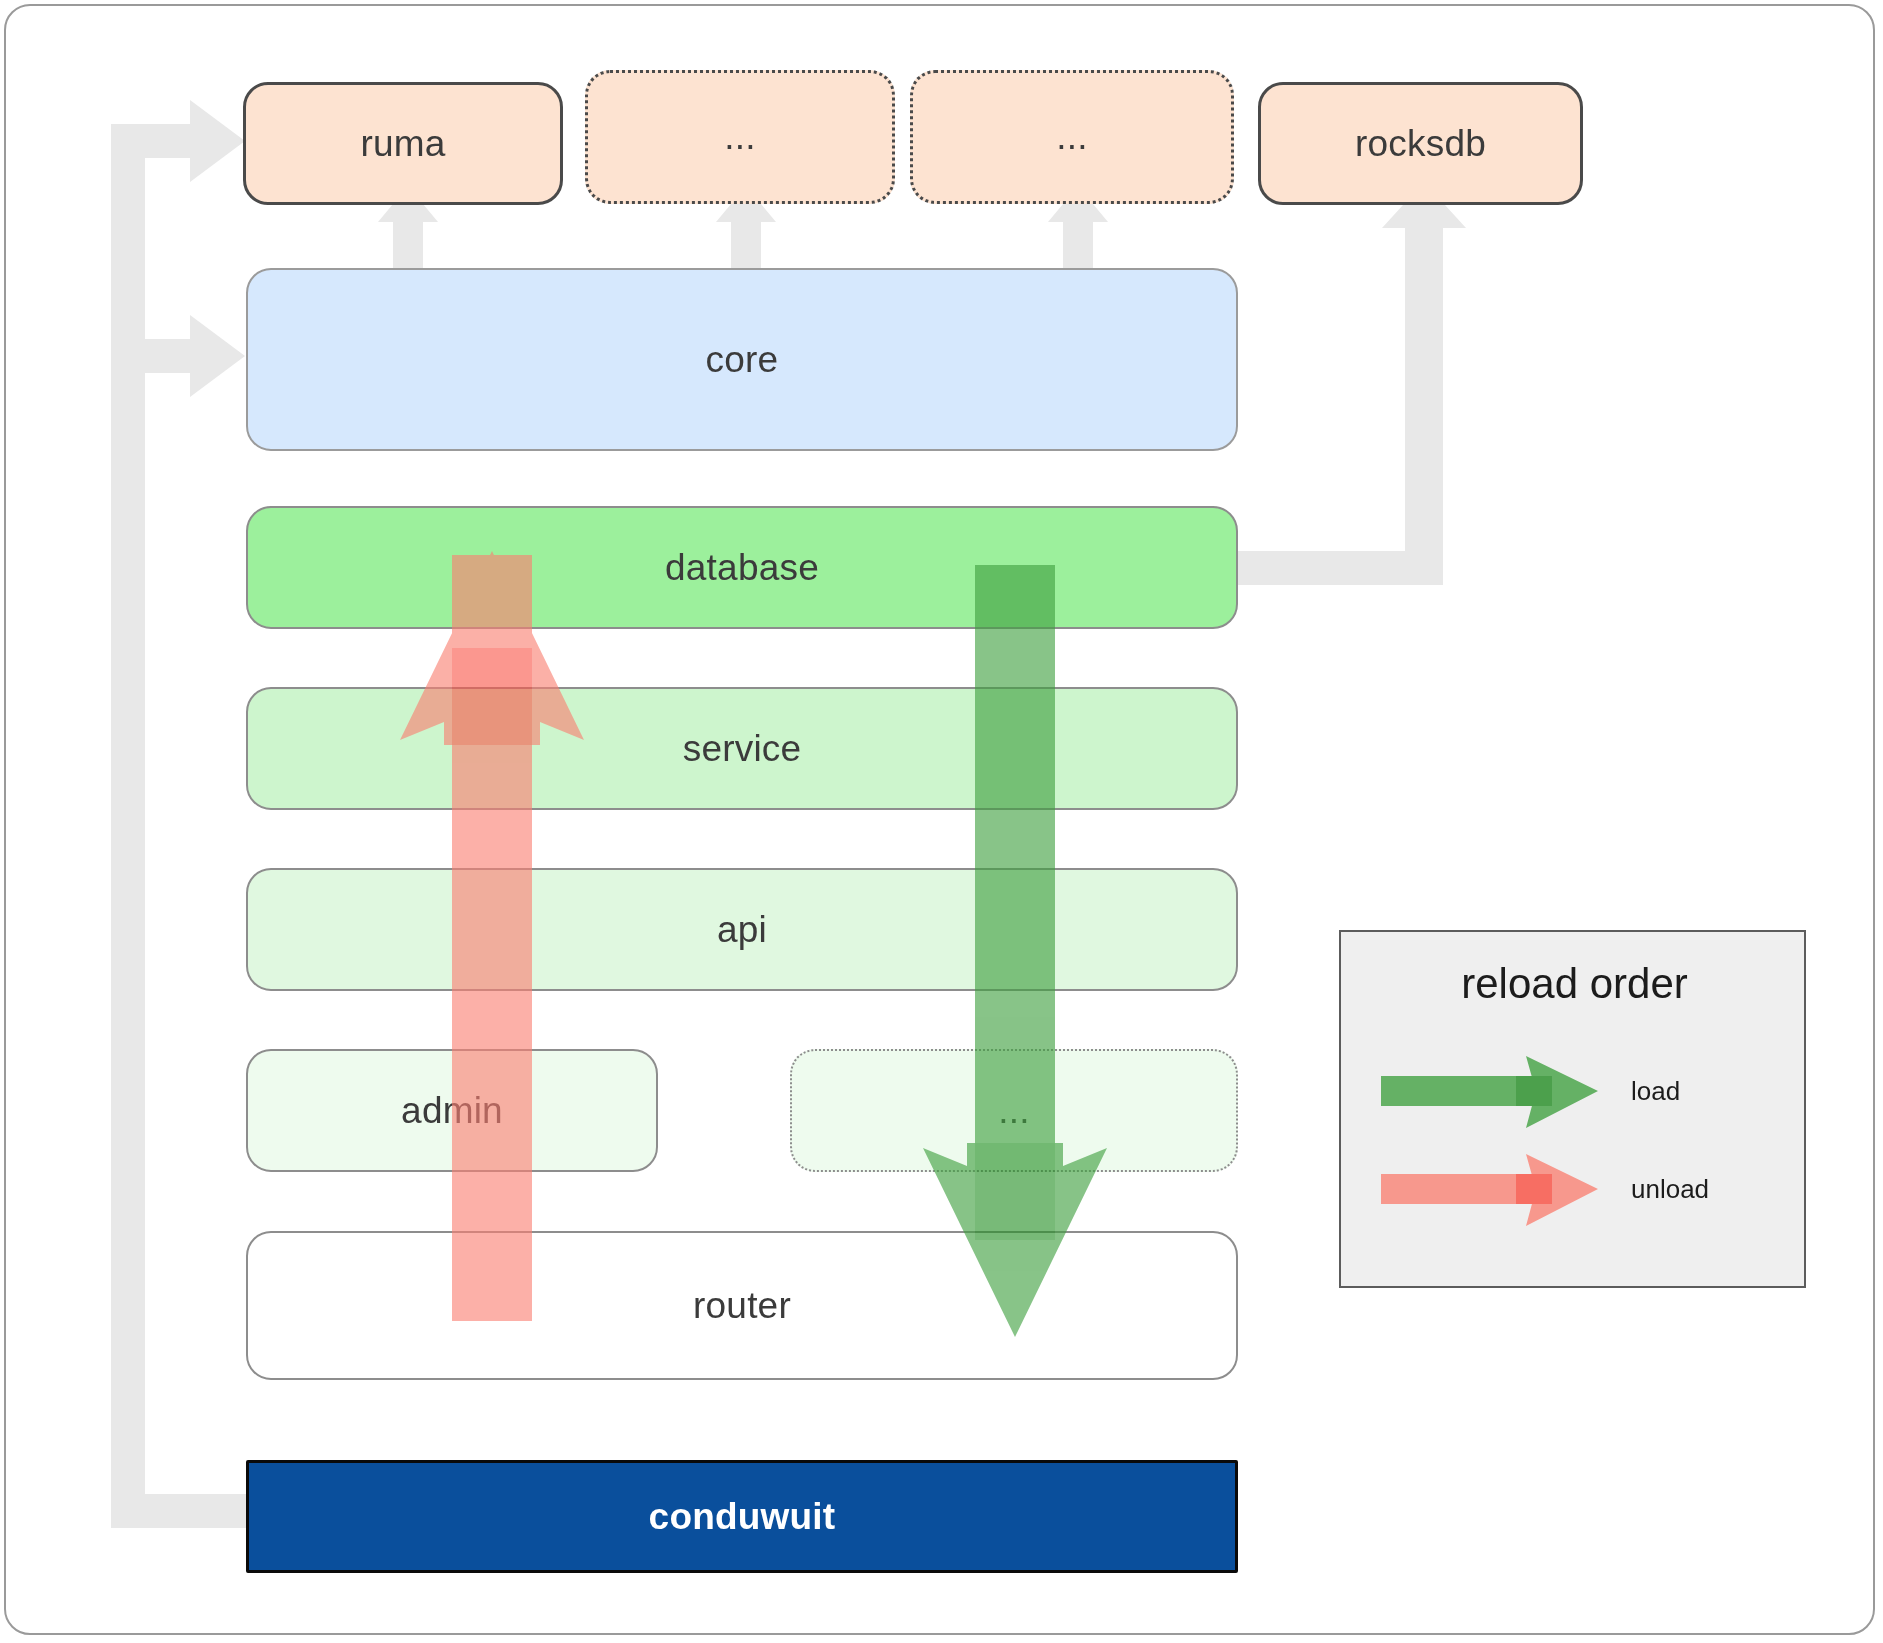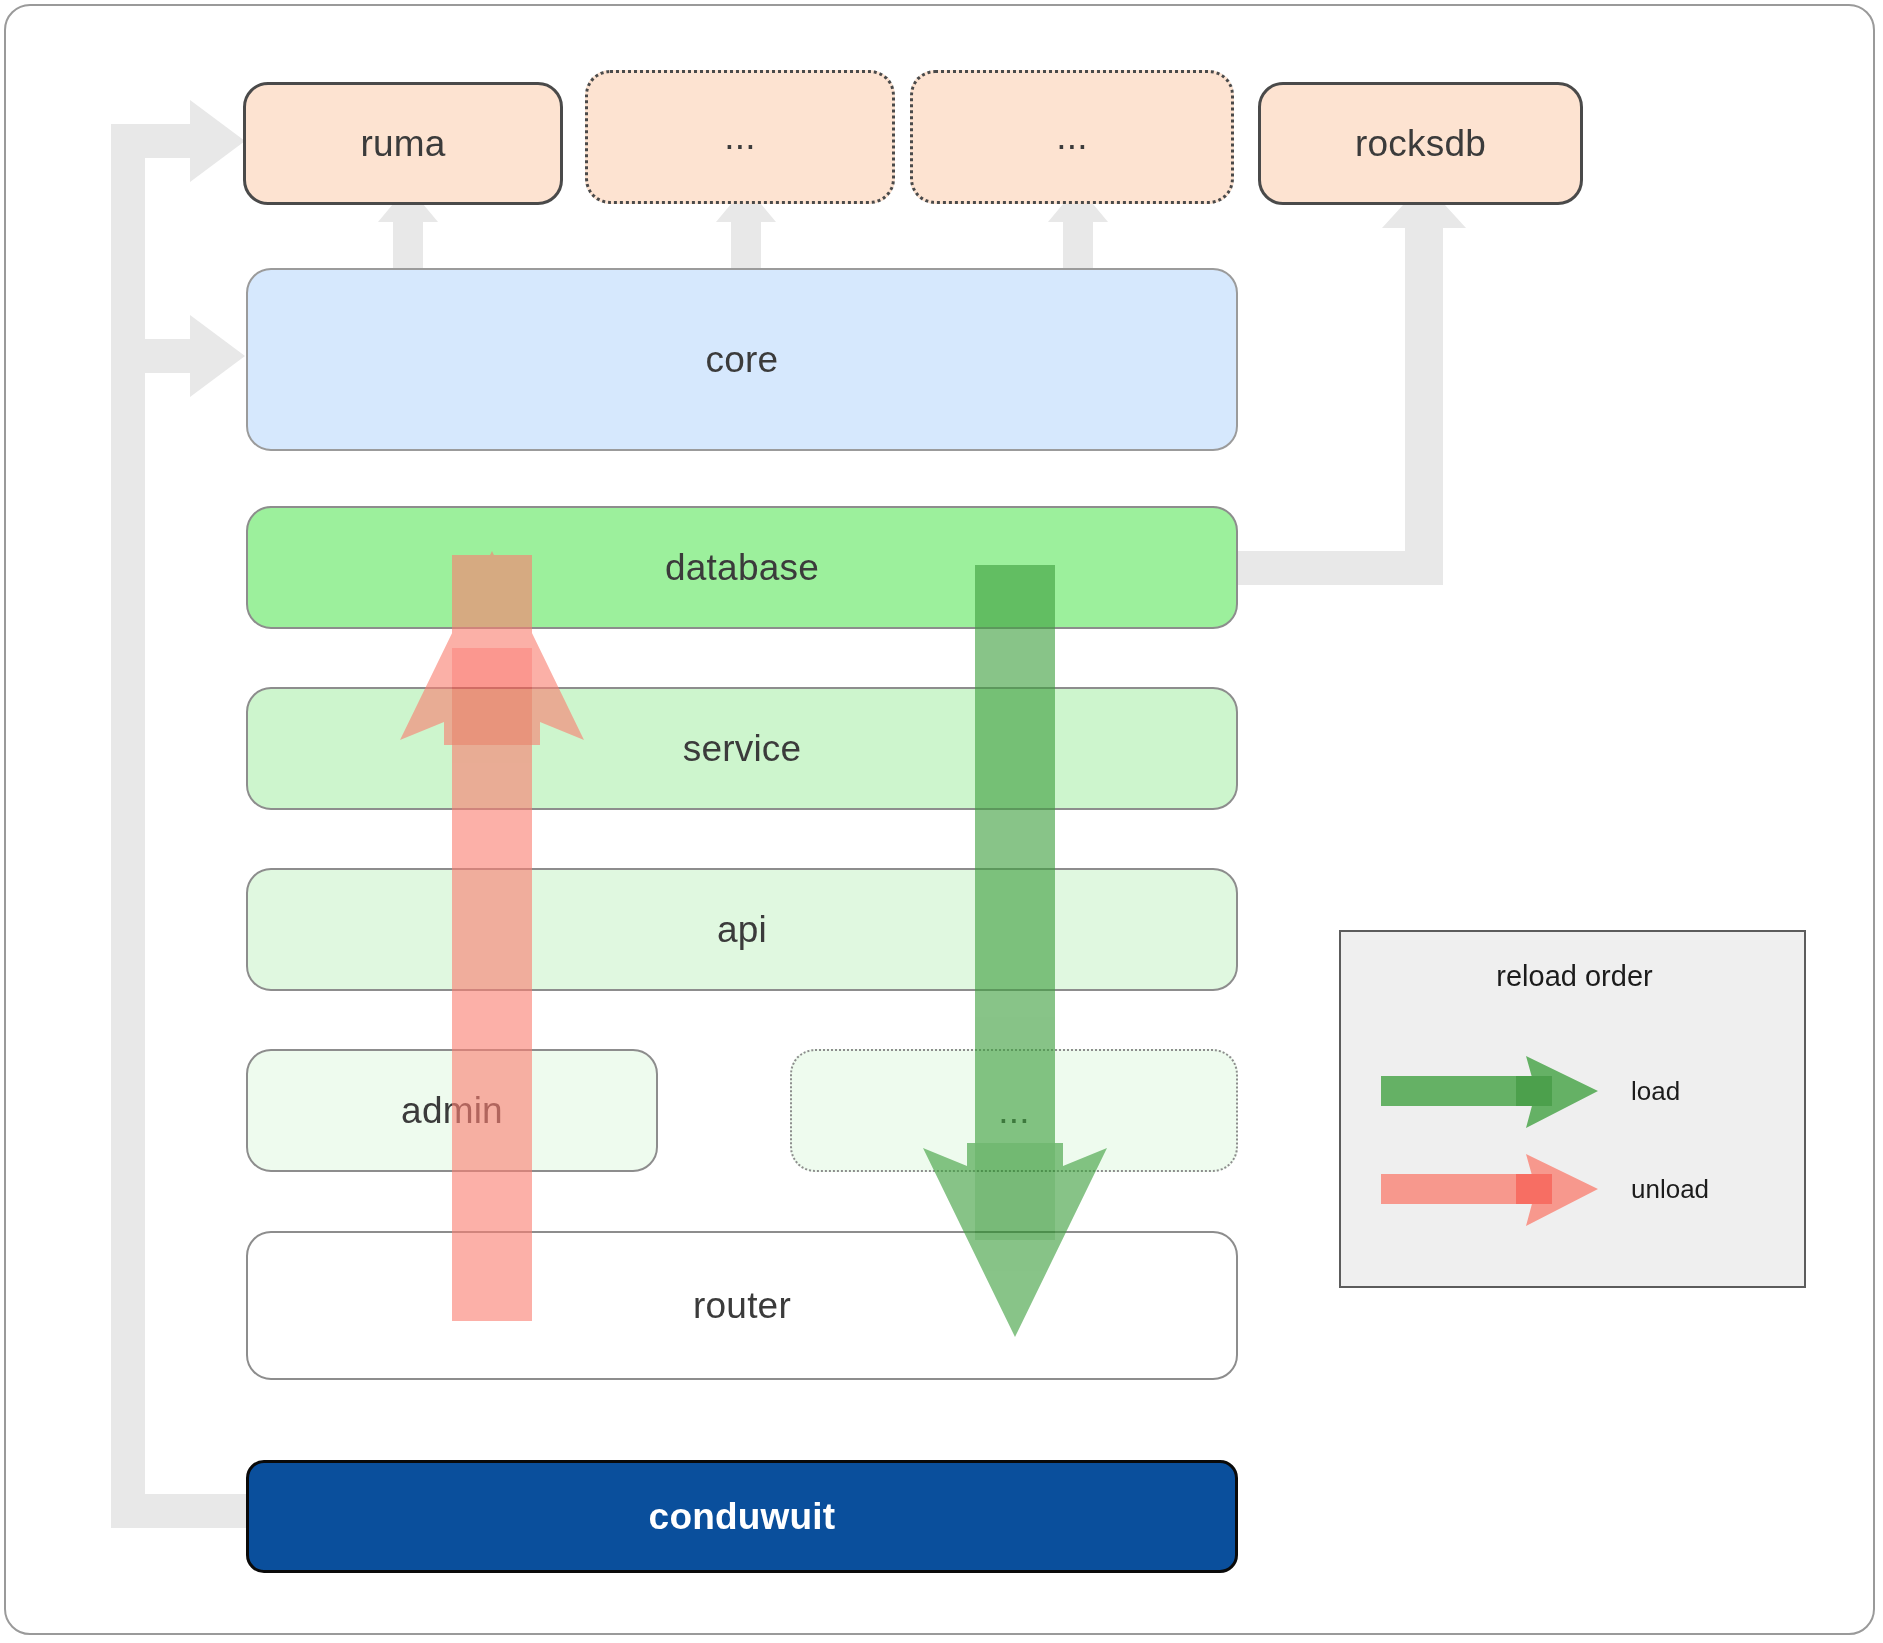--- a/index.html
+++ b/index.html
@@ -38,21 +38,21 @@
   .node{z-index:3;}
   .node-db,.node-service,.node-api,.node-admin,.node-router{z-index:3;}
 
   
   .legend{
     position:absolute;left:1339px;top:930px;width:467px;height:358px;
     background:#efefef;border:2px solid #5c5c5c;box-sizing:border-box;z-index:6;
   }
   .legend-title{
     position:absolute;left:0;top:28px;width:467px;text-align:center;
-    font-size:29px;color:#1c1c1c;
+    font-size:42px;color:#1c1c1c;
   }
   .legend-label{
     position:absolute;font-size:26px;color:#1c1c1c;
     line-height:60px;
   }
   .legend-svg{position:absolute;left:0;top:0;}
 </style>
 </head>
 <body>
 
@@ -109,21 +109,21 @@
     <span>admin</span>
   </div>
   <div class="node node-admin dotted" style="left:790px; top:1049px; width:448px; height:123px;">
     <span>...</span>
   </div>
 
   <div class="node node-router" style="left:246px; top:1231px; width:992px; height:149px;">
     <span>router</span>
   </div>
 
-  <div class="node node-root" style="left:246px; top:1460px; width:992px; height:113px; border-radius:18px;">
+  <div class="node node-root" style="left:246px; top:1460px; width:992px; height:113px; border-radius:2px;">
     <span>conduwuit</span>
   </div>
 
   <svg class="svg-layer over" viewBox="0 0 1883 1643">
 
     <g opacity="0.62">
       <rect x="452" y="555" width="80" height="766" fill="#fa8072"></rect>
       <path d="M 492 551 L 584 740 L 540 722 L 540 745 L 444 745 L 444 722 L 400 740 Z" fill="#fa8072"></path>
       <rect x="452" y="648" width="80" height="97" fill="#fa4a3c" opacity="0.72"></rect>
     </g>

